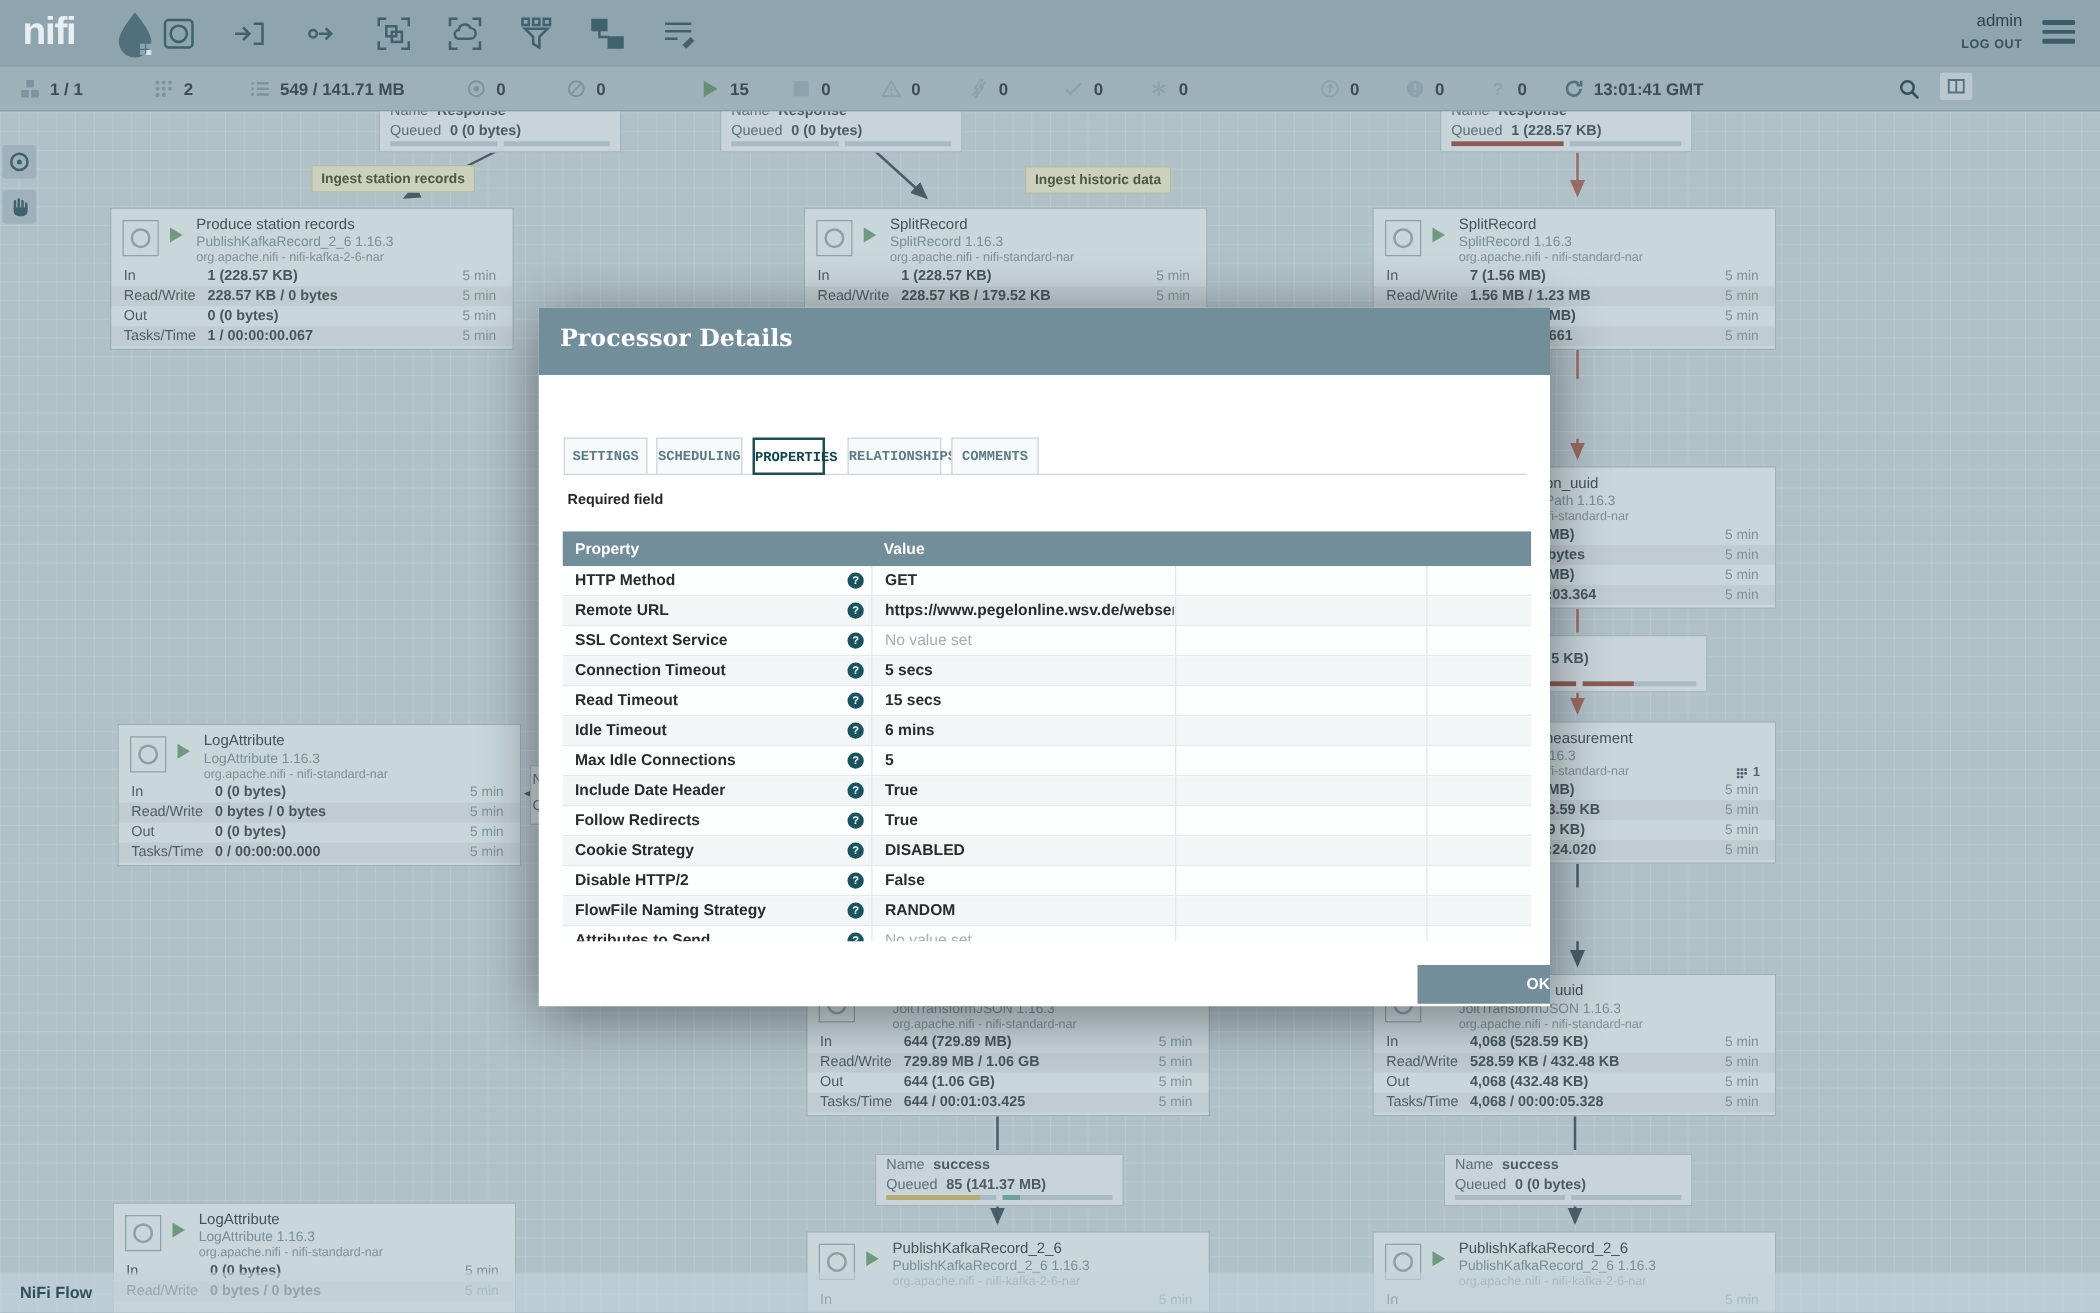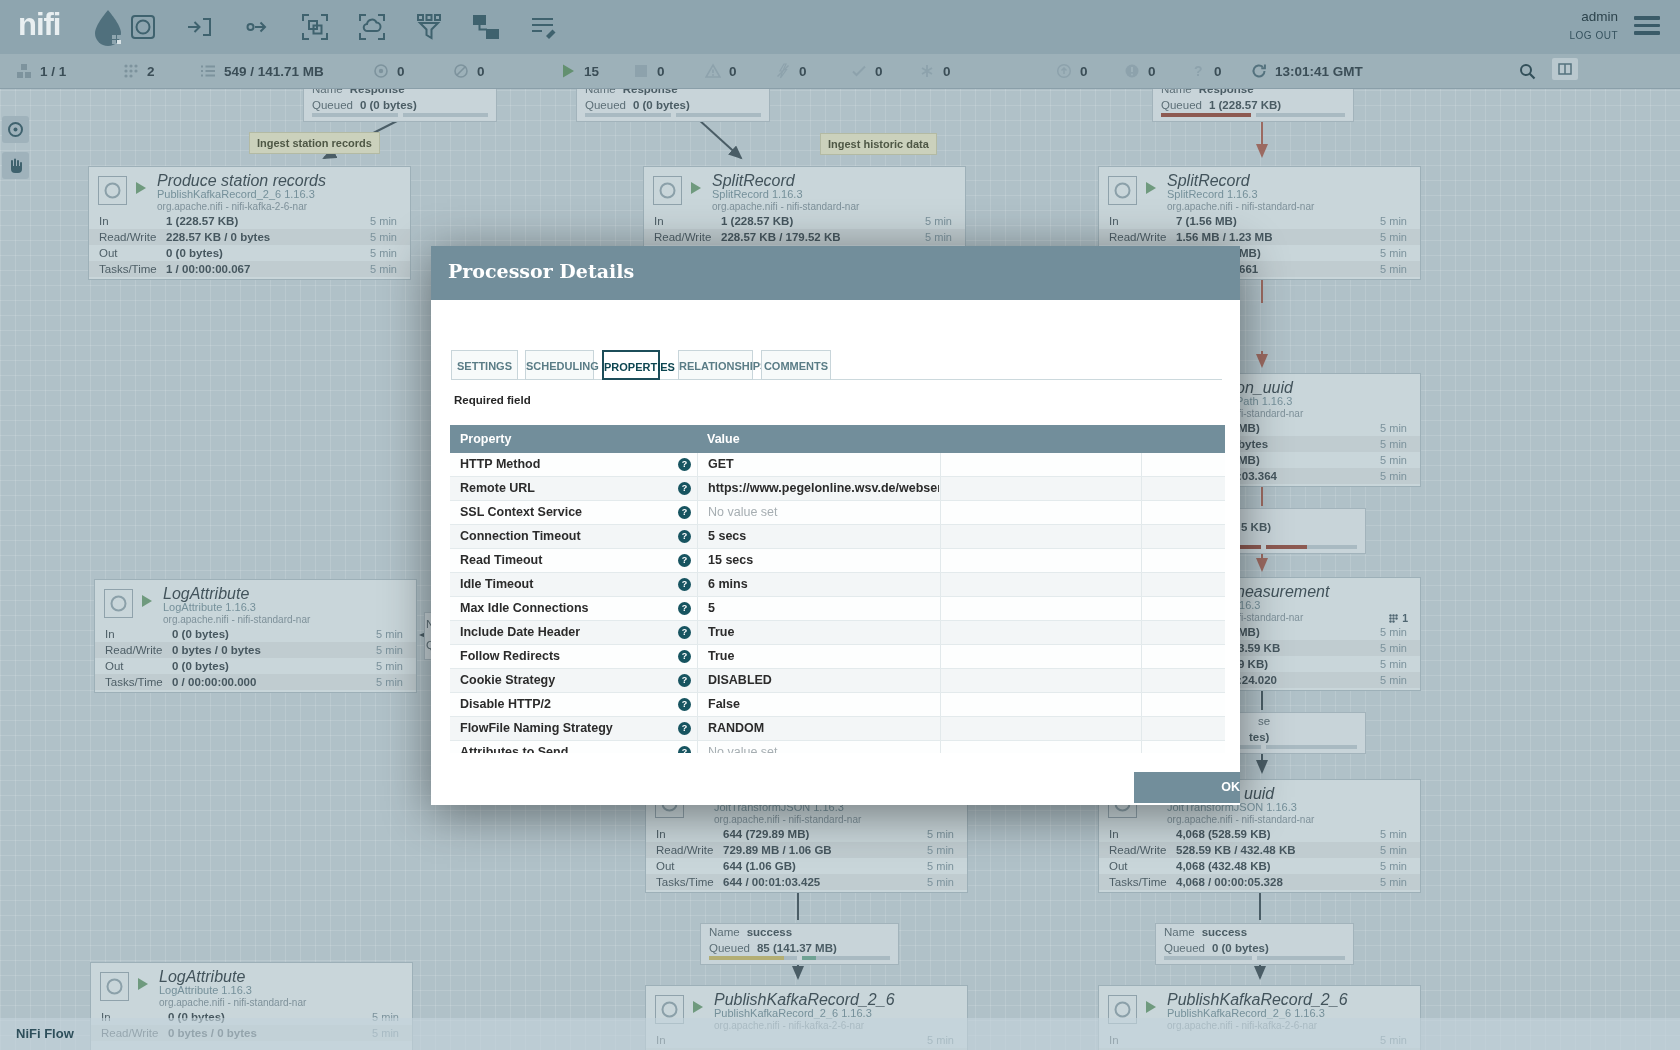--- a/index.html
+++ b/index.html
@@ -8,36 +8,36 @@
          background-image:linear-gradient(rgba(255,255,255,.13) 1px,transparent 1px),
                           linear-gradient(90deg,rgba(255,255,255,.13) 1px,transparent 1px);
          background-size:15px 15px;}
   
   .apphead{position:absolute;left:0;top:0;width:1680px;height:54px;background:#8ea5af;z-index:6;}
   .logo{position:absolute;left:18px;top:7px;font-size:31px;font-weight:bold;color:#e9eff1;letter-spacing:-1px;}
   .logo-drop{position:absolute;left:88px;top:8px;}
   .tbicon{position:absolute;top:12px;width:30px;height:30px;cursor:pointer;}
   .userbox{position:absolute;right:62px;top:9px;text-align:right;}
   .username{font-size:13.5px;color:#2c434c;}
-  .logout{font-size:10px;font-weight:normal;color:#35525e;letter-spacing:.5px;margin-top:6px;cursor:pointer;}
+  .logout{font-size:10px;font-weight:bold;color:#35525e;letter-spacing:.5px;margin-top:6px;cursor:pointer;}
   .hamburger{position:absolute;right:20px;top:16px;width:26px;height:22px;cursor:pointer;}
   .hamburger div{height:3.5px;background:#3a5b68;margin-bottom:4px;border-radius:1px;}
   
   .statusbar{position:absolute;left:0;top:54px;width:1680px;height:34px;background:#9db1b9;border-bottom:1px solid #8a9fa9;z-index:6;}
   .sbitem{position:absolute;top:9px;height:16px;display:flex;align-items:center;gap:8px;
           font-size:13.5px;font-weight:bold;color:#3b4e57;}
   .sbitem svg{flex:0 0 auto;}
   .sbtime{font-weight:bold;}
   
   .proc{position:absolute;width:321px;height:112px;background:#c9d6da;border:1px solid #9db0b8;z-index:2;cursor:pointer;}
   .phead{position:relative;height:46px;}
   .picon{position:absolute;left:9px;top:9px;width:27px;height:27px;border:1px solid #8fa2ab;}
   .pplay{position:absolute;left:47px;top:15px;width:0;height:0;border-left:10px solid #6f9a7e;
          border-top:6px solid transparent;border-bottom:6px solid transparent;}
-  .pname{position:absolute;left:68px;top:5px;font-size:16px;color:#42535b;white-space:nowrap;font-style:italic;}
+  .pname{position:absolute;left:68px;top:5px;font-size:12px;color:#42535b;white-space:nowrap;}
   .ptype{position:absolute;left:68px;top:21px;font-size:11px;color:#75909a;white-space:nowrap;}
   .pbundle{position:absolute;left:68px;top:34px;font-size:10px;color:#7e919a;white-space:nowrap;}
   .pbadge{position:absolute;right:12px;top:34px;font-size:10.5px;font-weight:bold;color:#4f6671;display:flex;gap:4px;align-items:center;}
   .prow{position:relative;height:16px;line-height:16px;font-size:11.5px;color:#4d5e66;}
   .prow:nth-of-type(odd){background:rgba(0,0,0,0.045);}
   .prow .lab{position:absolute;left:10px;}
   .prow .val{position:absolute;left:77px;font-weight:bold;color:#46575f;white-space:nowrap;}
   .prow .tm{position:absolute;right:13px;color:#7b929c;font-size:11px;}
   .f137{left:137px!important;} .f139{left:139px!important;} .f140{left:140px!important;} .f145{left:145px!important;}
   .conn{position:absolute;width:197px;height:40px;background:#c8d4d9;border:1px solid #a2b3bb;z-index:2;font-size:11.5px;cursor:pointer;}
@@ -65,21 +65,21 @@
   .dlg-title{position:absolute;left:17px;top:14px;font-family:"DejaVu Serif","Liberation Serif",serif;
              font-size:19px;font-weight:bold;color:#fff;}
   .dlg-status{position:absolute;left:0;top:54px;width:100%;height:32px;background:#e7eced;}
   .runplay{position:absolute;left:12px;top:10px;width:0;height:0;border-left:10px solid #56a05f;
            border-top:6px solid transparent;border-bottom:6px solid transparent;}
   .runtext{position:absolute;left:29px;top:9px;font-size:12.5px;font-weight:bold;color:#775351;}
   .stopcfg{position:absolute;right:9px;top:8px;font-size:11.5px;font-weight:bold;color:#0b4a54;
            letter-spacing:.2px;display:flex;align-items:center;gap:5px;cursor:pointer;}
   .tabline{position:absolute;left:20px;right:18px;top:133px;height:1px;background:#ccd9dd;}
   .tab{position:absolute;top:104px;height:30px;line-height:30px;text-align:center;font-size:11px;font-weight:bold;
-       color:#5a7c86;background:#f7fafa;border:1px solid #c8d5da;box-sizing:border-box;cursor:pointer;}
+       color:#5a7c86;background:#f7fafa;border:1px solid #c8d5da;box-sizing:border-box;cursor:pointer;font-family:Liberation Mono, monospace;}
   .tab.active{background:#fff;border:2px solid #1c4d59;color:#0d4651;z-index:2;}
   .dlg-hint{position:absolute;left:23px;top:148px;font-size:11.5px;font-weight:bold;color:#262626;}
   .ptable{position:absolute;left:19px;top:179px;width:775px;height:328px;overflow:hidden;font-size:12.5px;}
   .thead{position:relative;height:28px;background:#728e9b;color:#fff;font-weight:bold;line-height:28px;}
   .thp{position:absolute;left:10px;} .thv{position:absolute;left:257px;}
   .trow{position:relative;height:23px;border-bottom:1px solid #e3eaec;background:#fdfefe;}
   .trow.alt{background:#f3f6f7;}
   .tp{position:absolute;left:0;top:0;width:247px;height:100%;font-weight:bold;color:#2b2b2b;padding:4px 0 0 10px;box-sizing:border-box;}
   .thelp{position:absolute;left:228px;top:5px;width:13px;height:13px;border-radius:50%;background:#175460;color:#fff;
          font-size:9px;font-weight:bold;text-align:center;line-height:13px;cursor:pointer;}
@@ -157,28 +157,20 @@
     <div class="cr cr2" style="left:80px"><span class="cv">5 KB)</span></div>
     <div class="cbars">
         <div class="cbar">
           <div class="fill red" style="width:100%"></div>
         </div>
         <div class="cbar">
           <div class="fill red" style="width:45%"></div>
         </div>
       </div>
   </div>
-  <div class="conn" style="left:1160px;top:712px;width:204px">
-    <div class="cr cr1" style="left:97px"><span class="cl">se</span></div>
-    <div class="cr cr2" style="left:88px"><span class="cv">tes)</span></div>
-    <div class="cbars">
-        <div class="cbar"></div>
-        <div class="cbar"></div>
-      </div>
-  </div>
   <div class="conn" style="left:700px;top:923px">
     <div class="cr cr1"><span class="cl">Name</span><span class="cv">success</span></div>
     <div class="cr cr2"><span class="cl">Queued</span><span class="cv">85 (141.37 MB)</span></div>
     <div class="cbars">
         <div class="cbar">
           <div class="fill yellow" style="width:85%"></div>
         </div>
         <div class="cbar">
           <div class="fill teal" style="width:16%"></div>
         </div>

